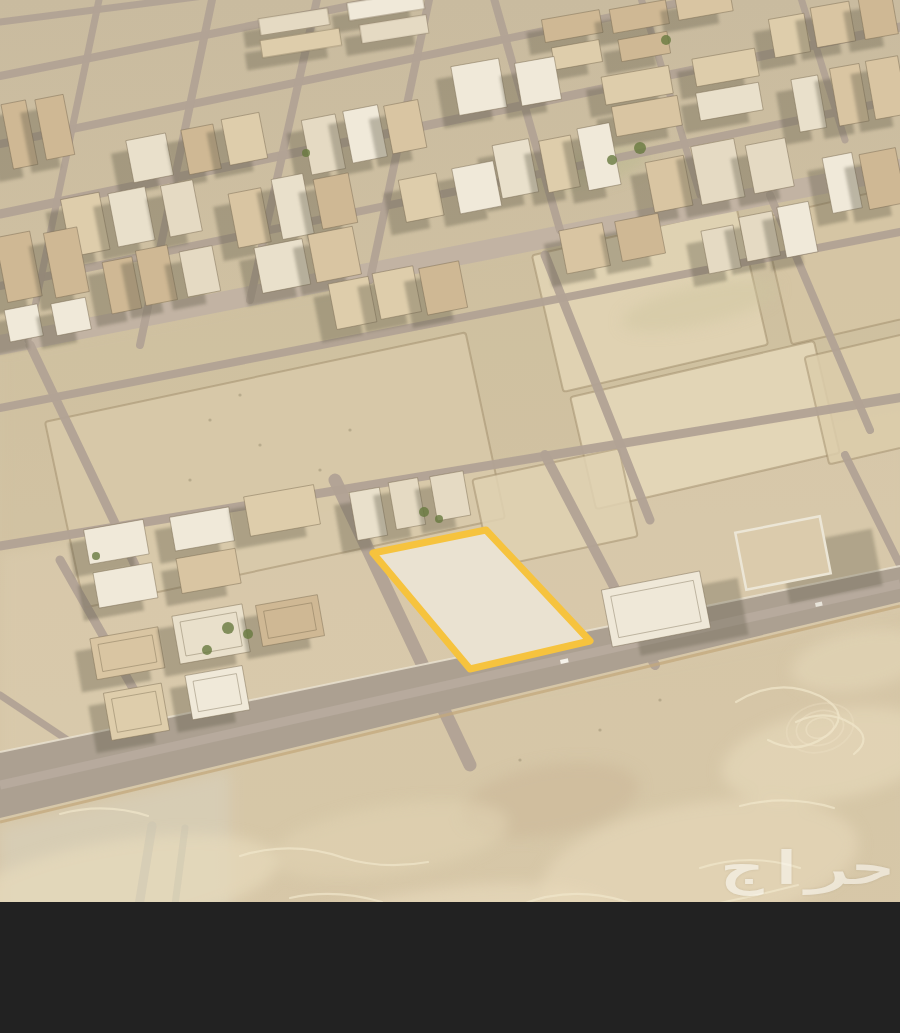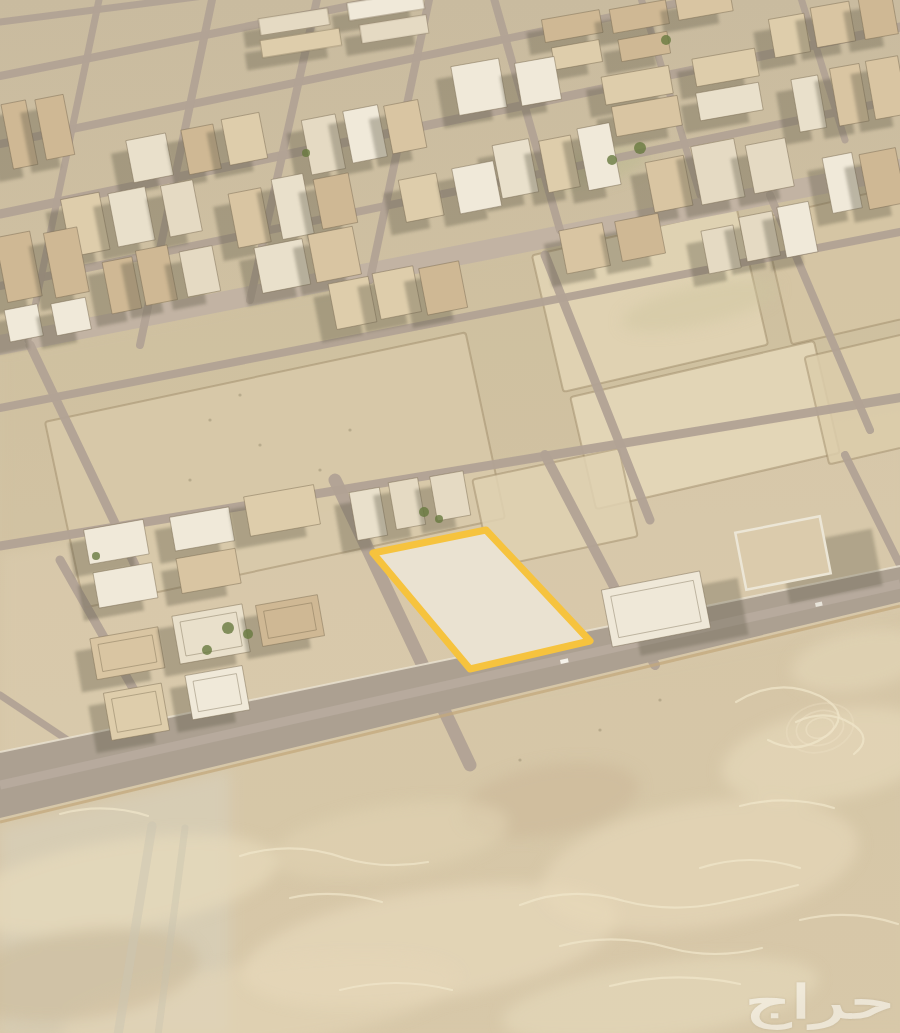--- a/index.html
+++ b/index.html
@@ -1,17 +1,17 @@
 <!DOCTYPE html>
 <html><head>
 <meta charset="utf-8">
 <style>
   html,body{margin:0;padding:0;background:#222;}
-  #stage{position:relative;width:900px;height:1033px;overflow:hidden;
-         font-family:Liberation Serif, serif;}
+  #stage{position:relative;width:900px;height:902px;overflow:hidden;
+         font-family:Liberation Mono, monospace;}
   #scene{display:block;width:900px;height:1033px;}
   .watermark{position:absolute;right:6px;bottom:4px;direction:rtl;
      font-size:46px;font-weight:700;color:#fbfaf5;opacity:.58;
      transform:scaleX(1.55);transform-origin:right center;
      letter-spacing:2px;text-shadow:0 0 2px rgba(120,110,90,.35);
      user-select:none;}
 </style>
 </head>
 <body>
 

